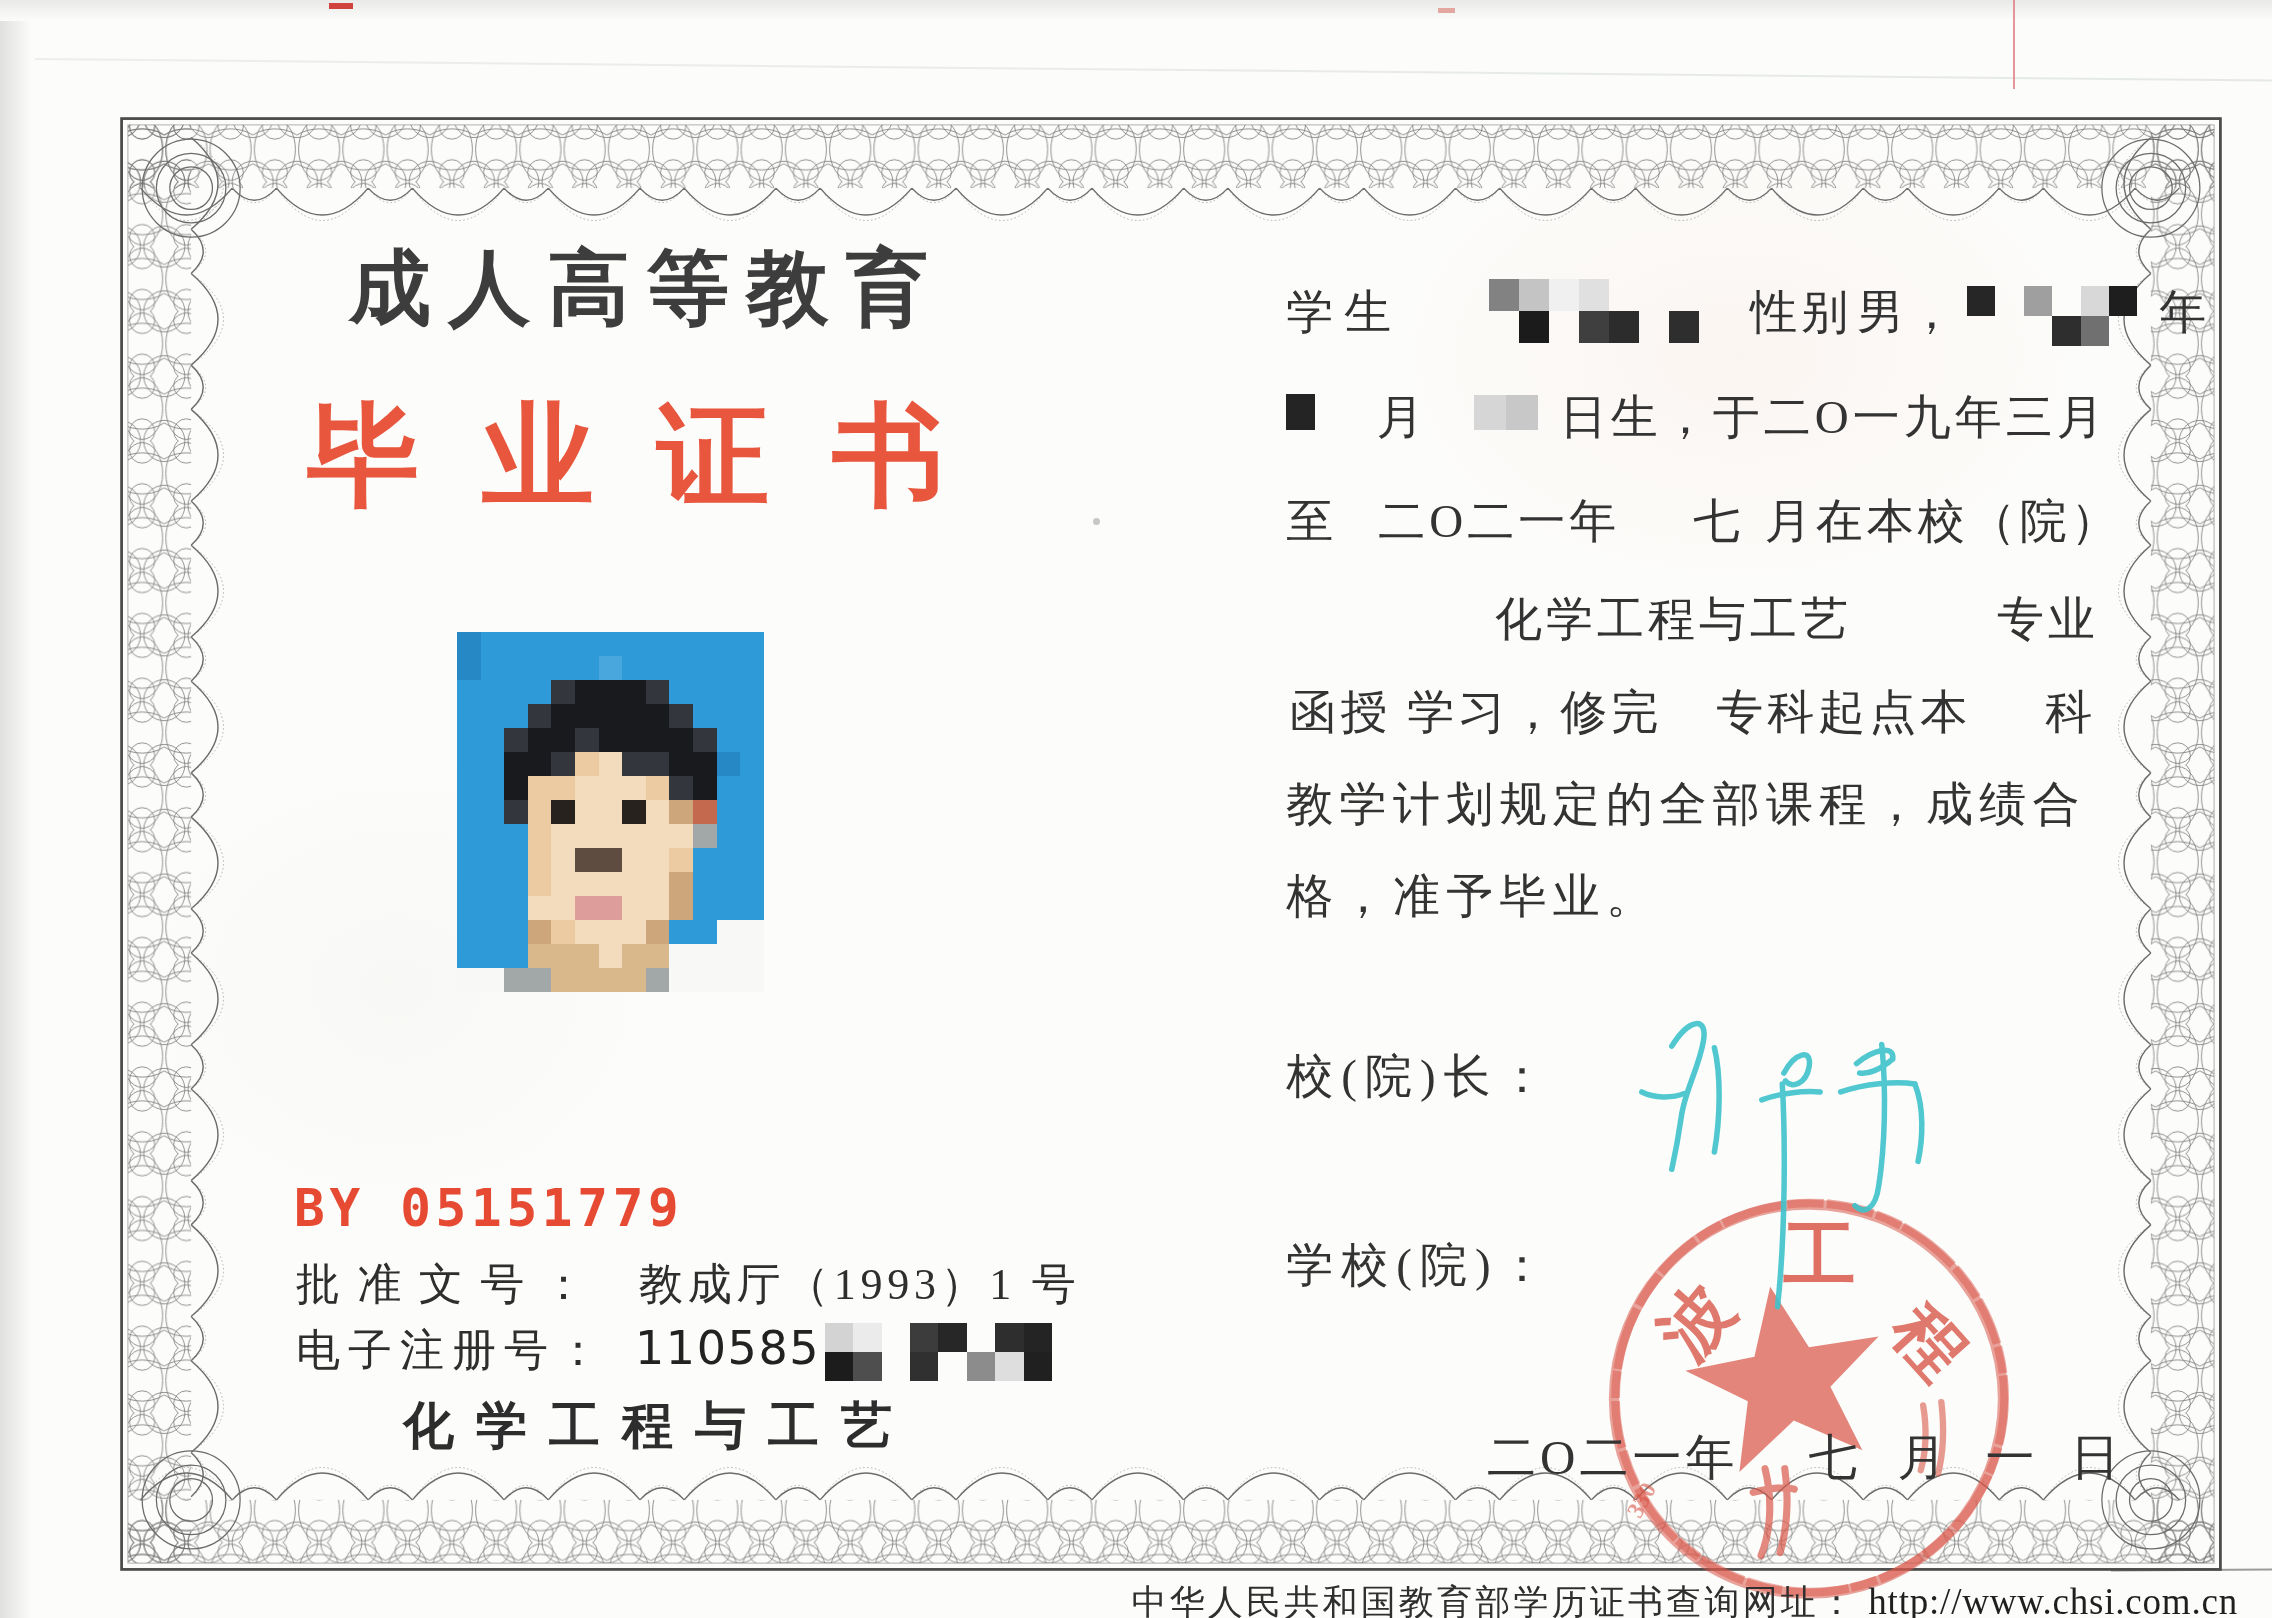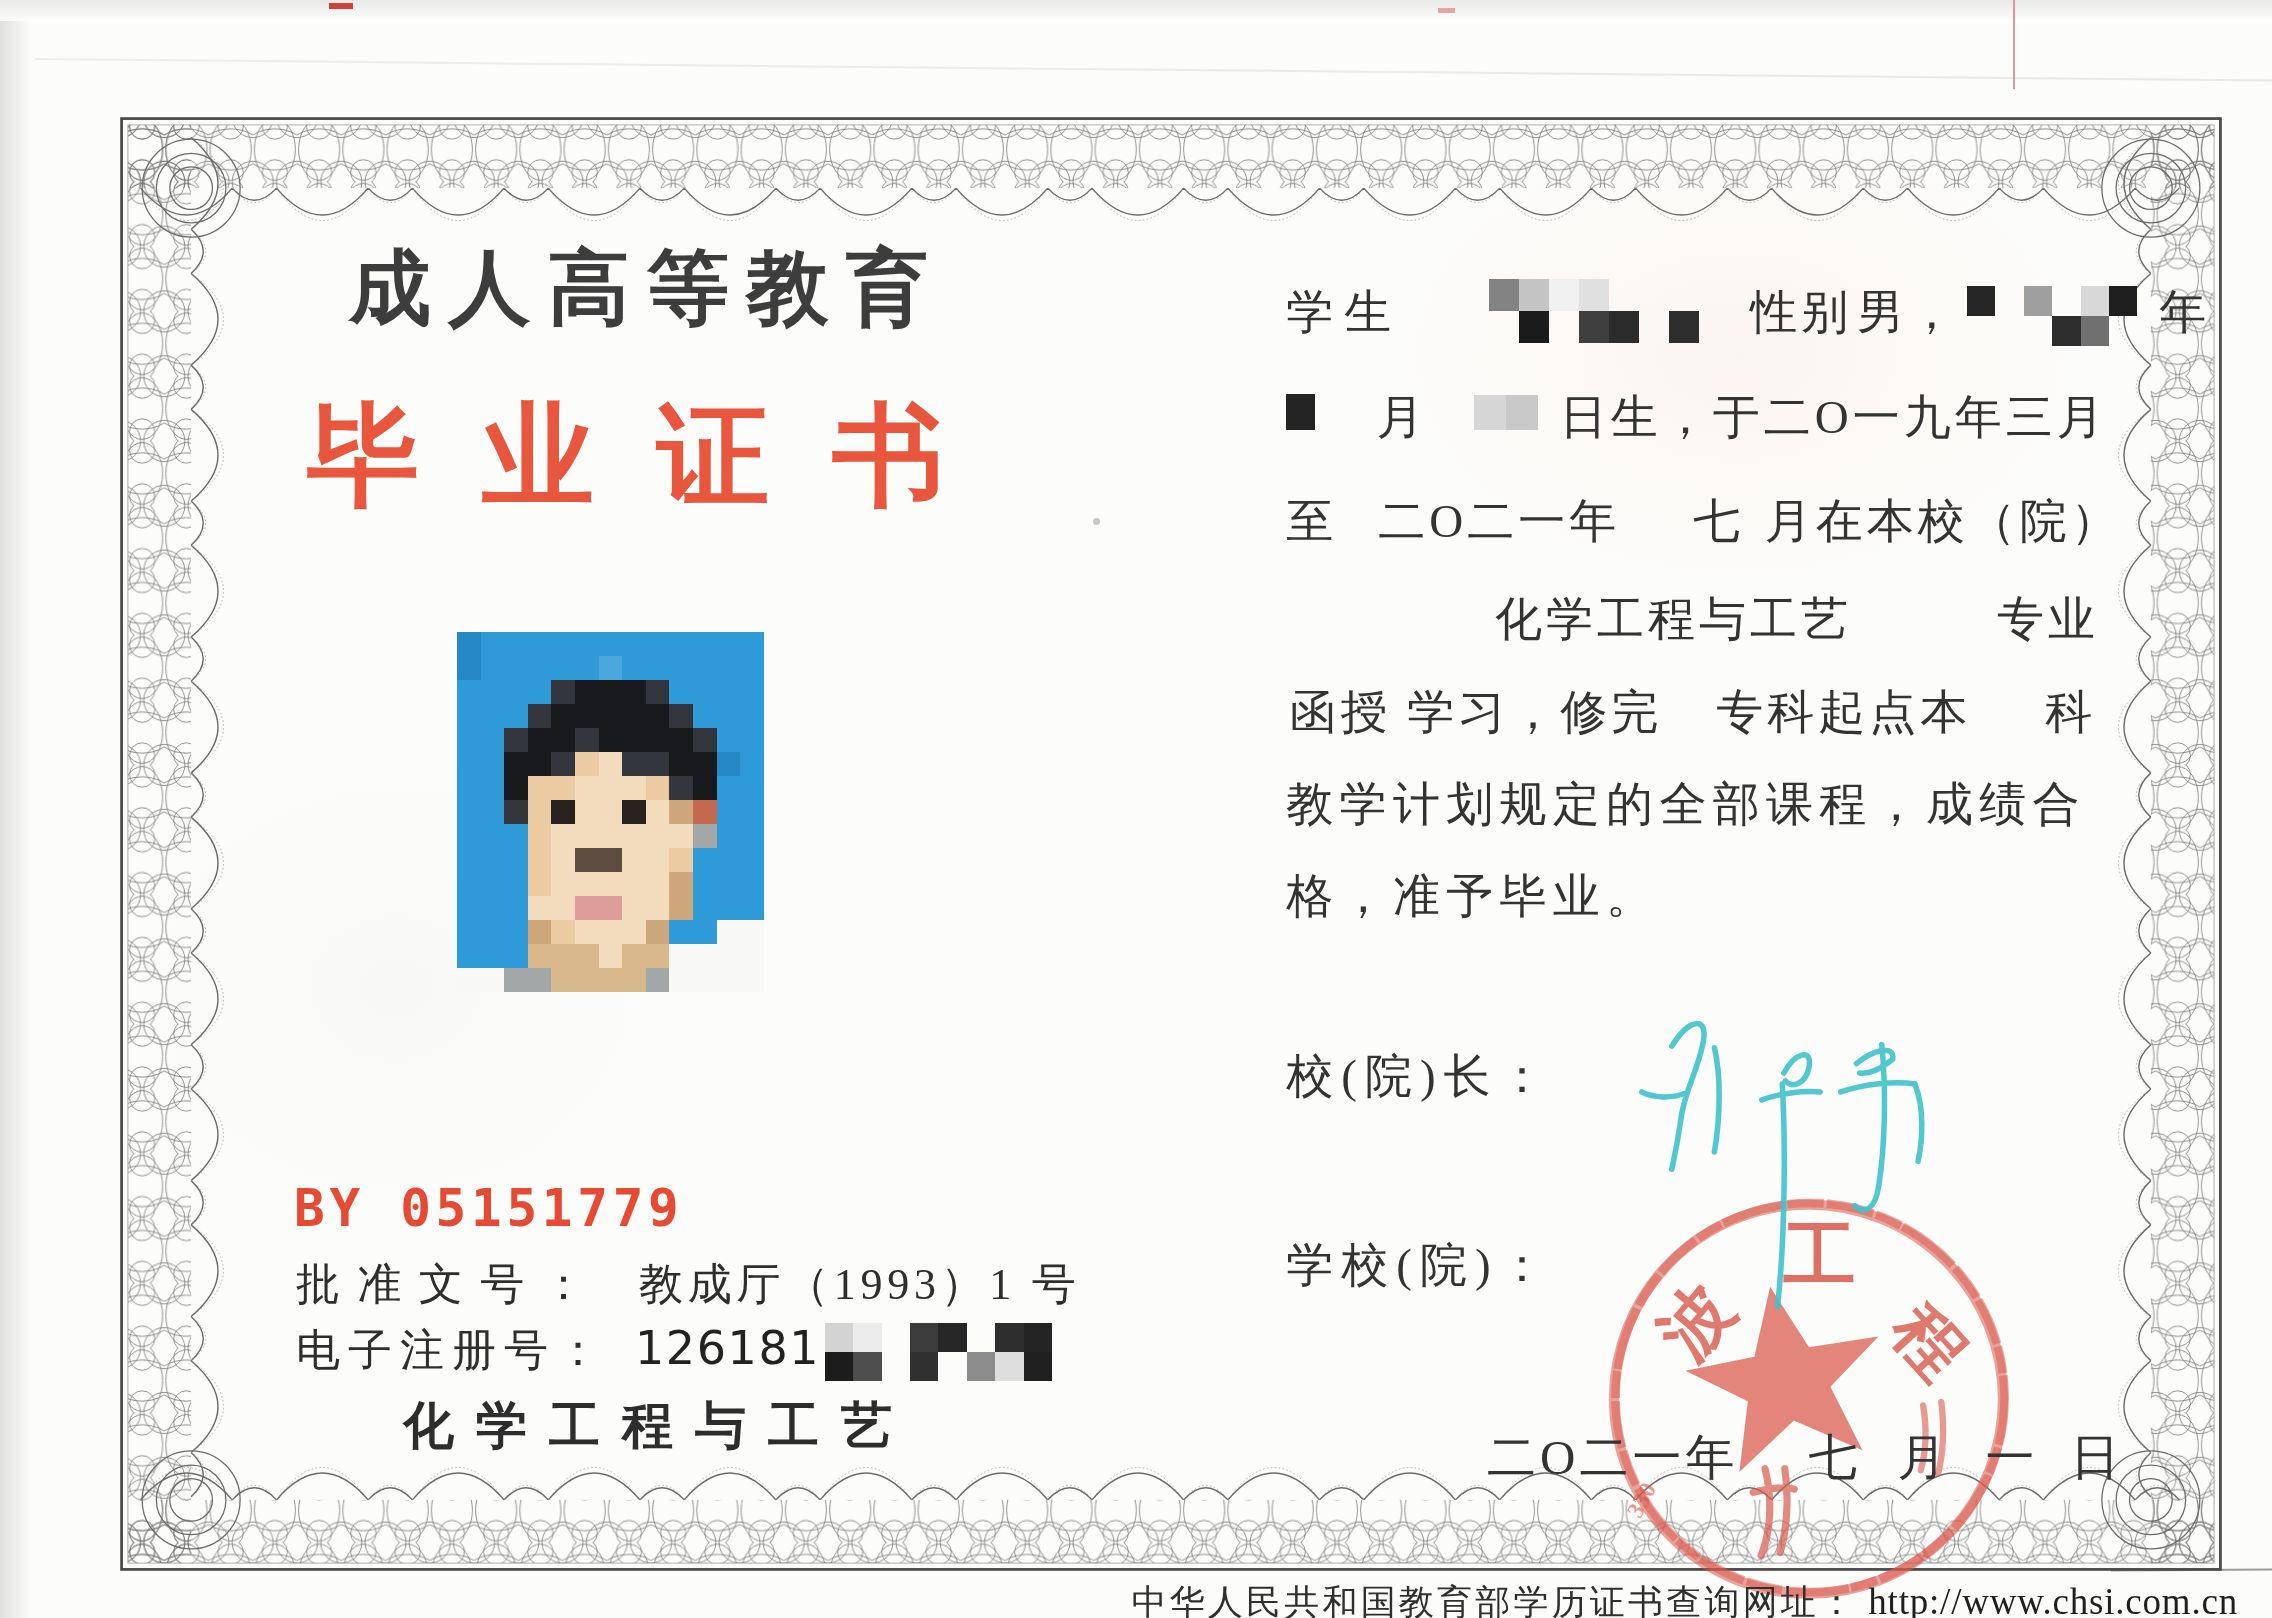--- a/index.html
+++ b/index.html
@@ -350,21 +350,21 @@
 
   <div class="serial">BY 05151779</div>
 
   <div class="field f-approval">
     <span class="flabel">批准文号：</span>
     <span class="fval" style="margin-left:36px;">教成厅（1993）1 号</span>
   </div>
 
   <div class="field f-ereg">
     <span class="flabel" style="letter-spacing:8px;">电子注册号：</span>
-    <span class="ereg-num">126181</span>
+    <span class="ereg-num">110585</span>
     <span class="mosaic" style="margin-left:4.7px;margin-top:1.6px;">
         <div class="mrow">
           <div style="width: 28.4px; height: 29px; background: rgb(211, 211, 211);"></div>
           <div style="width: 28.4px; height: 29px; background: rgb(235, 235, 235);"></div>
           <div style="width: 28.4px; height: 29px; background: transparent;"></div>
           <div style="width: 28.4px; height: 29px; background: rgb(60, 60, 60);"></div>
           <div style="width: 28.4px; height: 29px; background: rgb(39, 39, 39);"></div>
           <div style="width: 28.4px; height: 29px; background: transparent;"></div>
           <div style="width: 28.4px; height: 29px; background: rgb(46, 46, 46);"></div>
           <div style="width: 28.4px; height: 29px; background: rgb(36, 36, 36);"></div>

